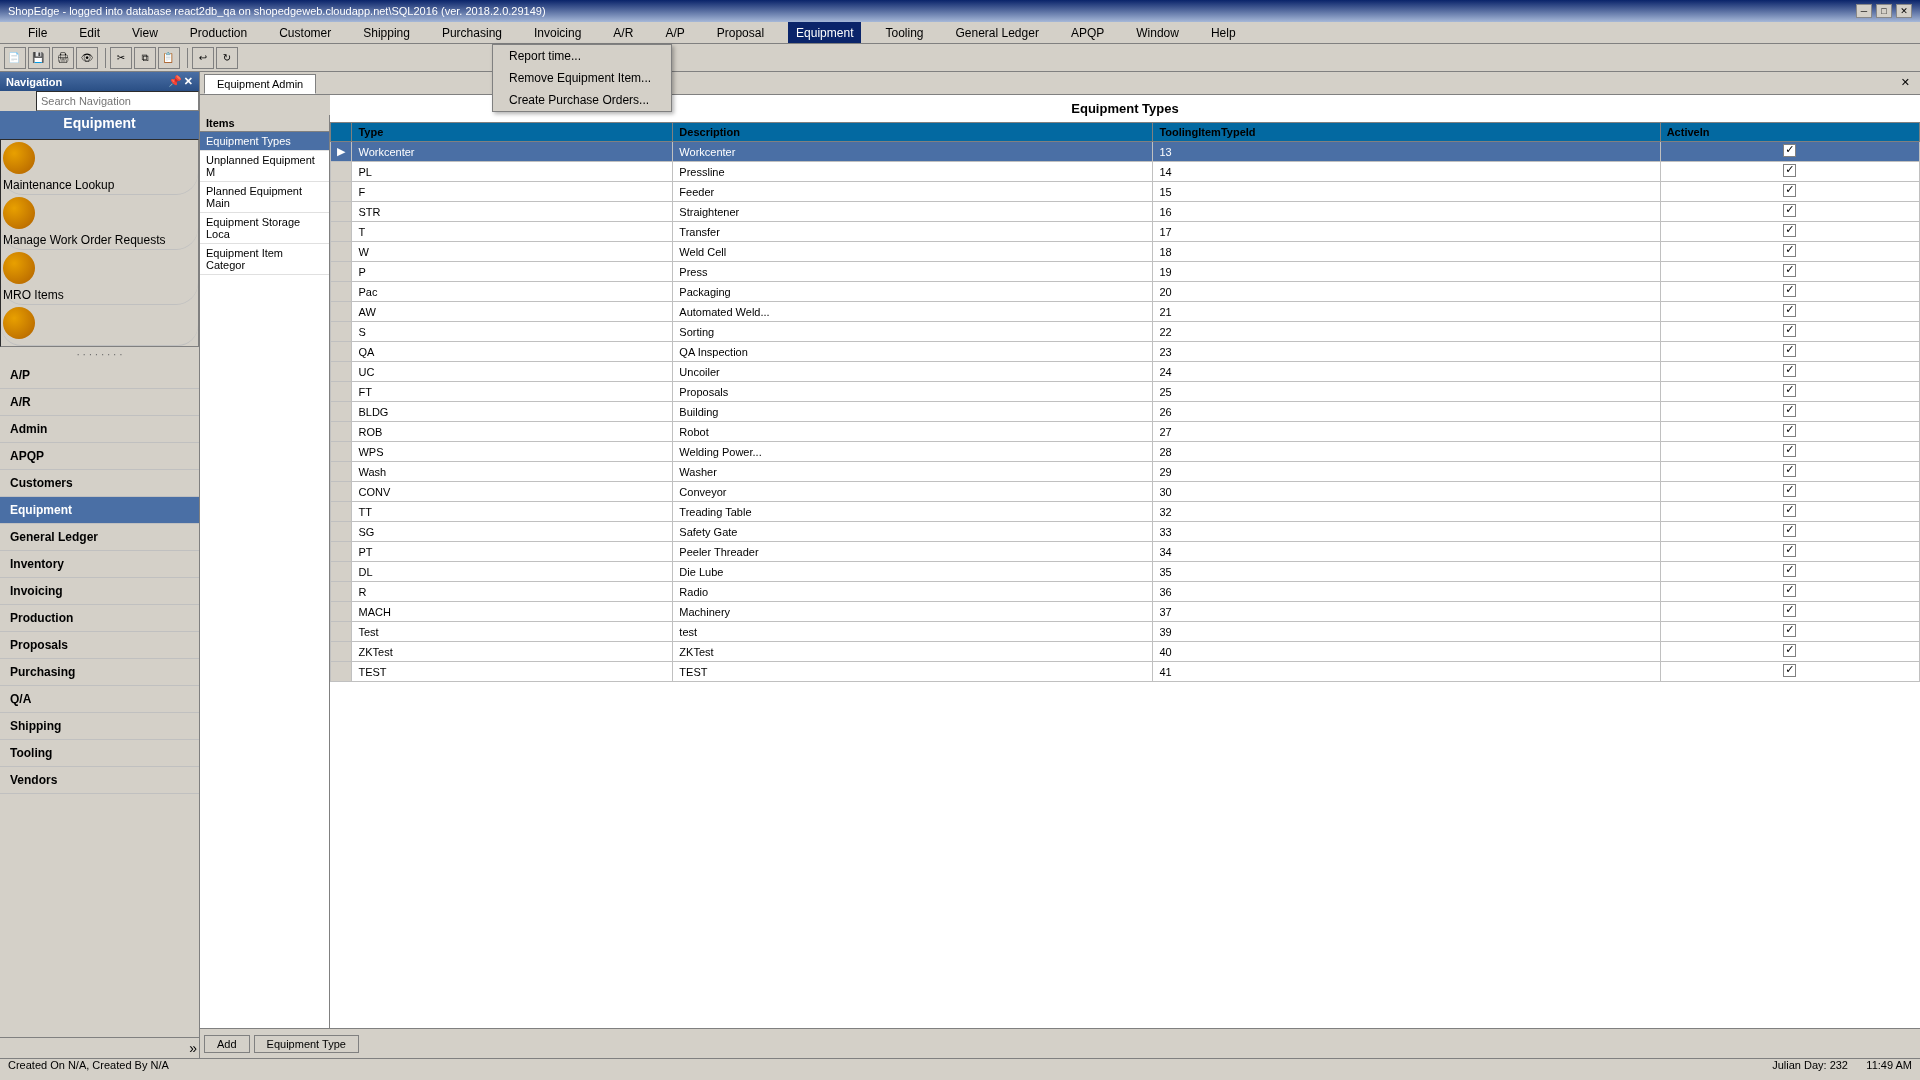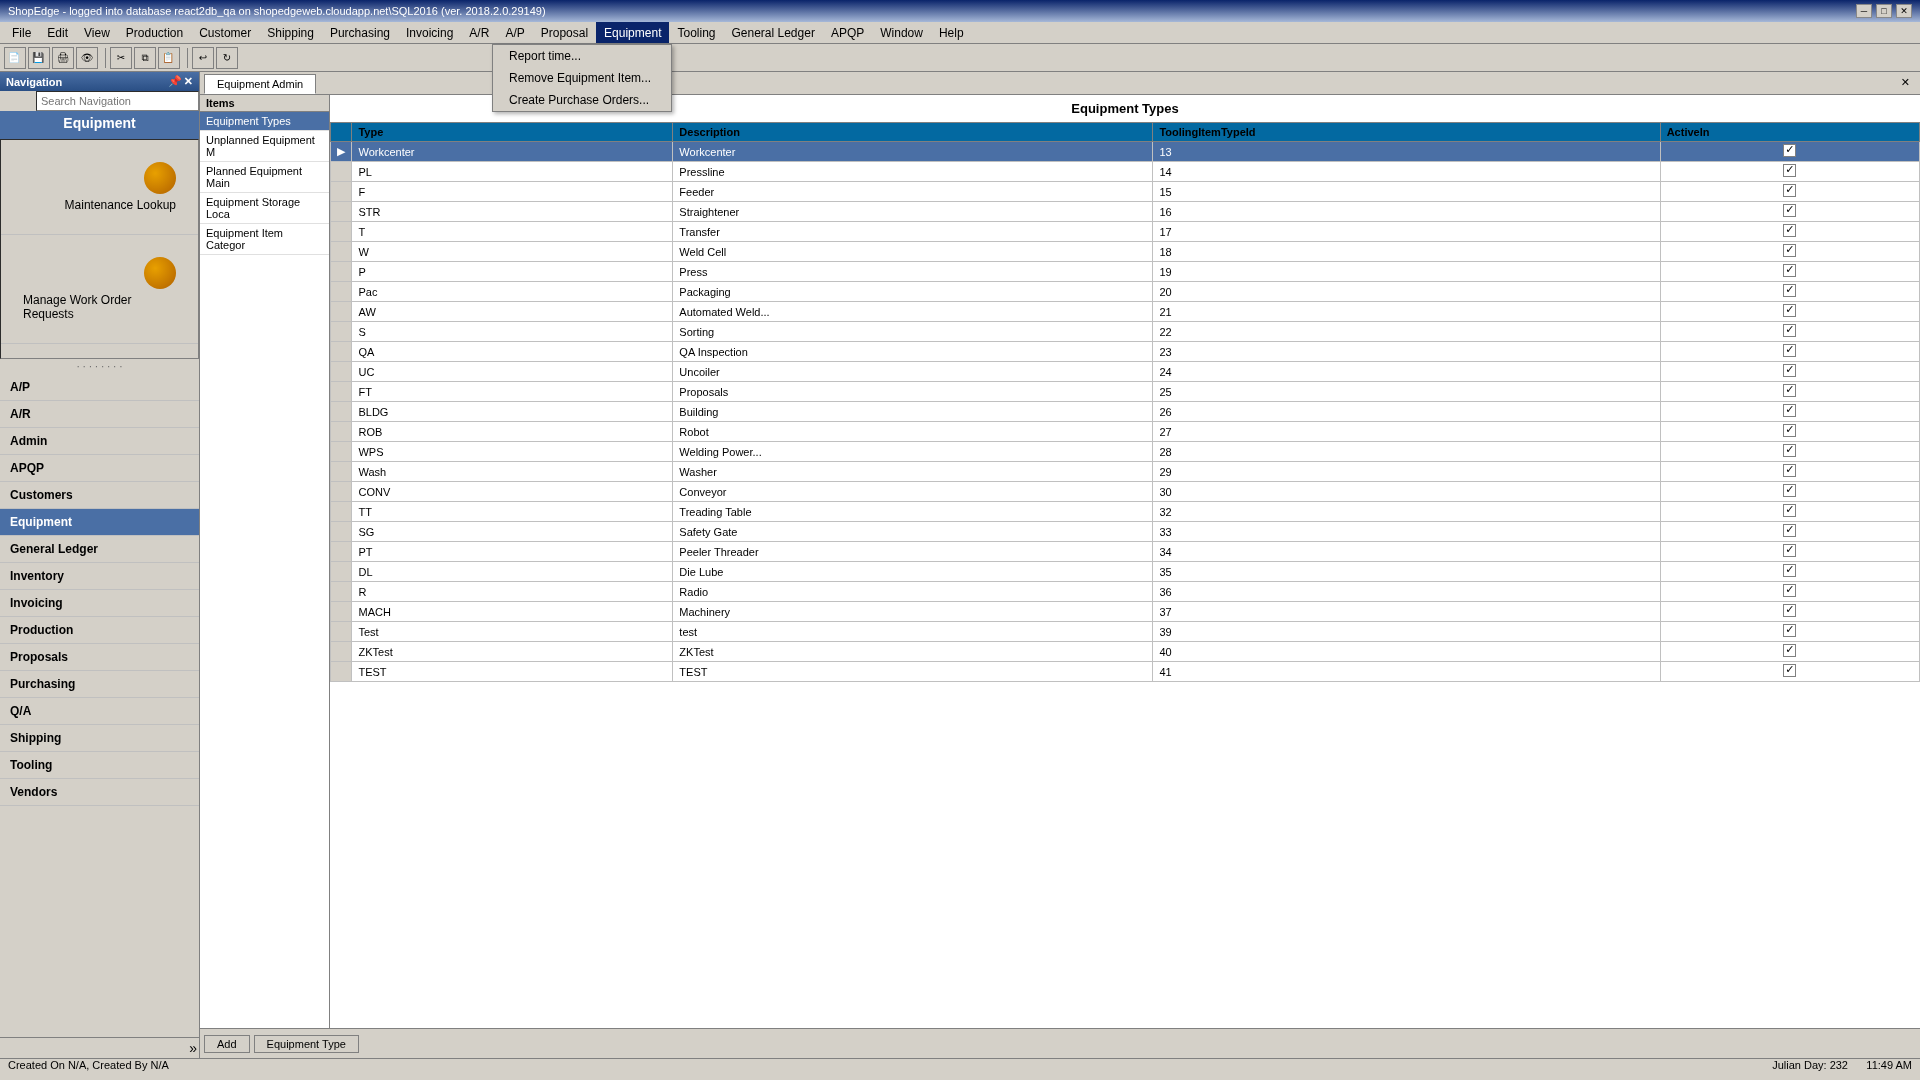--- a/index.html
+++ b/index.html
@@ -32,21 +32,21 @@
       display: flex;
       align-items: center;
       border-bottom: 1px solid #808080;
       padding: 0 4px;
     }
     .menu-item {
       padding: 2px 8px;
       cursor: pointer;
       font-size: 12px;
       height: 100%;
-      display: flex; align-items: center;
+      display: flex; align-items: center; margin-left: 16px;
     }
     .menu-item.active { background: #0a246a; color: white; }
 
     
     #equipment-dropdown {
       position: absolute;
       top: 44px;
       left: 492px;
       background: #d4d0c8;
       border: 1px solid #808080;
@@ -138,24 +138,25 @@
 
     #equipment-icons {
       max-height: 220px;
       overflow-y: auto;
       background: #d4d0c8;
       border: 1px inset #808080;
     }
     .nav-icon-item {
       display: flex;
       flex-direction: column;
-      align-items: flex-end;
-      padding: 22px;
+      align-items: flex-start;
+      padding: 2px;
       cursor: pointer;
       border-bottom: 1px solid #c0c0c0;
+      border-radius: 22px;
     }
     .nav-icon-circle {
       width: 32px; height: 32px;
       border-radius: 50%;
       background: radial-gradient(circle at 35% 35%, #e8a000, #b06000);
       margin-bottom: 4px;
     }
 
     #nav-scroll-indicator {
       text-align: center;
@@ -228,20 +229,21 @@
       display: flex;
       flex: 1;
       overflow: hidden;
     }
 
     #items-list {
       width: 130px;
       border-right: 1px solid #808080;
       overflow-y: auto;
       background: white;
+      margin-top: 20px;
     }
     #items-list-header {
       background: #d4d0c8;
       padding: 2px 6px;
       font-size: 11px;
       font-weight: bold;
       border-bottom: 1px solid #808080;
     }
     .items-list-item {
       padding: 3px 6px;

